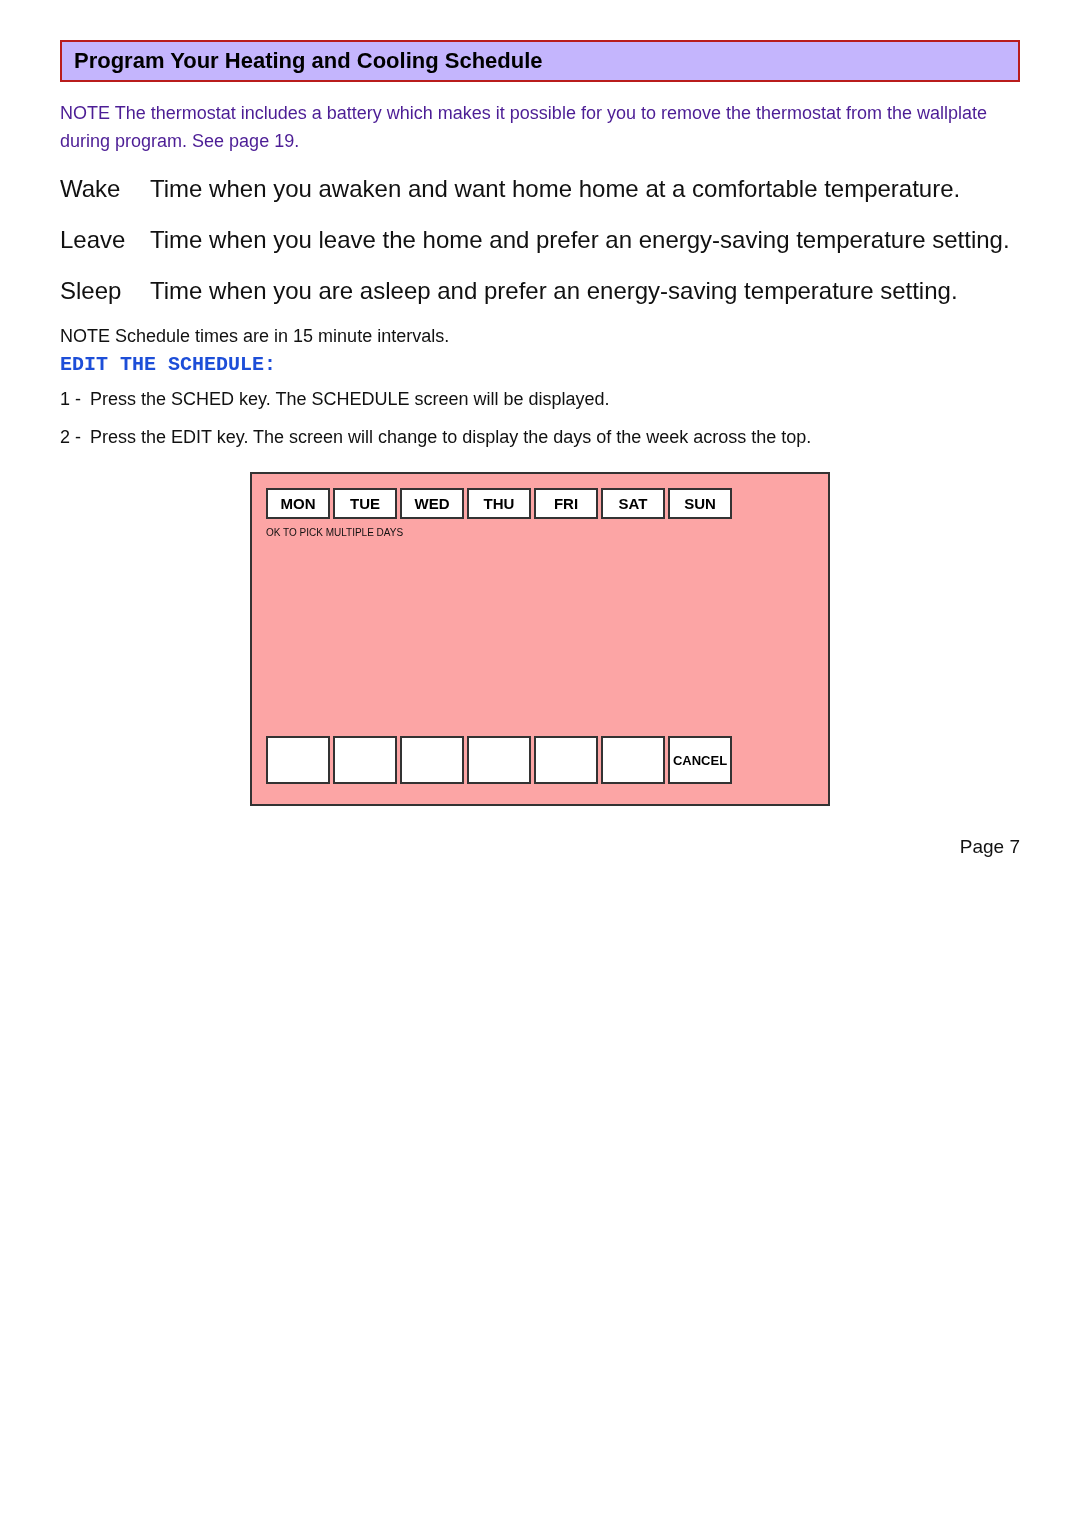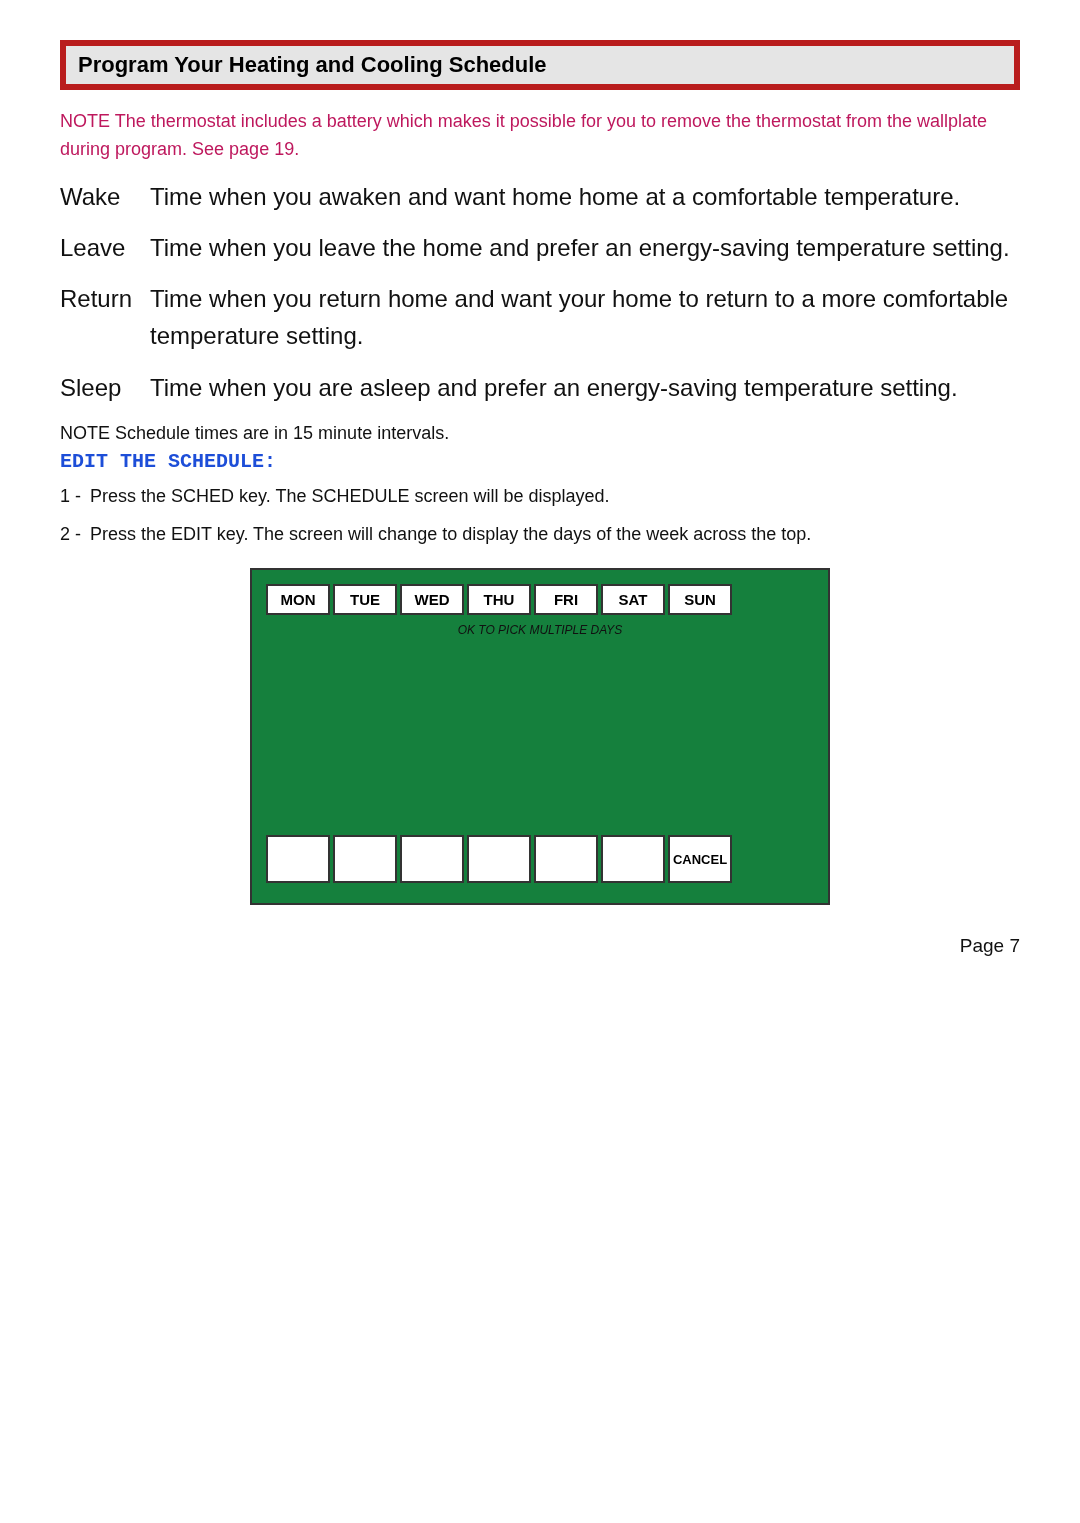--- a/index.html
+++ b/index.html
@@ -19,33 +19,33 @@
       padding: 40px 60px;
     }
 
     .page-container {
       width: 960px;
       max-width: 960px;
     }
 
     .section-title {
       display: block;
-      border: 6px solid #b91c1c;
+      border: 2px solid #b91c1c;
       padding: 6px 12px;
       font-size: 22px;
       font-weight: bold;
       margin-bottom: 18px;
-      background: #e5e5e5;
+      background: #c4b5fd;
     }
 
     .body-text {
       font-size: 18px;
       line-height: 1.55;
       margin-bottom: 14px;
-      color: #be185d;
+      color: #4c1d95;
     }
 
     .term-row {
       display: flex;
       margin-bottom: 14px;
       font-size: 24px;
       line-height: 1.55;
       color: #111;
     }
 
@@ -94,21 +94,21 @@
     .step-text {
       flex: 1;
     }
 
     
     .thermostat-diagram {
       border: 2px solid #333;
       margin: 0 auto 30px auto;
       width: 580px;
       padding: 14px 14px 20px 14px;
-      background: #15803d;
+      background: #fca5a5;
     }
 
     .days-row {
       display: flex;
       margin-bottom: 8px;
     }
 
     .day-button {
       border: 2px solid #333;
       padding: 5px 10px;
@@ -118,25 +118,23 @@
       text-align: center;
       margin-right: 3px;
       background: #fff;
     }
 
     .day-button:last-child {
       margin-right: 0;
     }
 
     .ok-label {
-      font-size: 12px;
-      text-align: center;
+      font-size: 10px;
       margin-bottom: 18px;
       color: #111;
-      font-style: italic;
     }
 
     .spacer-area {
       height: 180px;
     }
 
     .bottom-row {
       display: flex;
       margin-top: 0;
     }
@@ -183,24 +181,20 @@
   <div class="term-row">
     <span class="term-label">Wake</span>
     <span class="term-def">Time when you awaken and want home home at a comfortable temperature.</span>
   </div>
 
   <div class="term-row">
     <span class="term-label">Leave</span>
     <span class="term-def">Time when you leave the home and prefer an energy-saving temperature setting.</span>
   </div>
 
-  <div class="term-row">
-    <span class="term-label">Return</span>
-    <span class="term-def">Time when you return home and want your home to return to a more comfortable temperature setting.</span>
-  </div>
 
   <div class="term-row">
     <span class="term-label">Sleep</span>
     <span class="term-def">Time when you are asleep and prefer an energy-saving temperature setting.</span>
   </div>
 
   <p class="note-text">NOTE   Schedule times are in 15 minute intervals.</p>
   <p class="edit-heading">EDIT THE SCHEDULE:</p>
 
   <ul class="steps-list">

